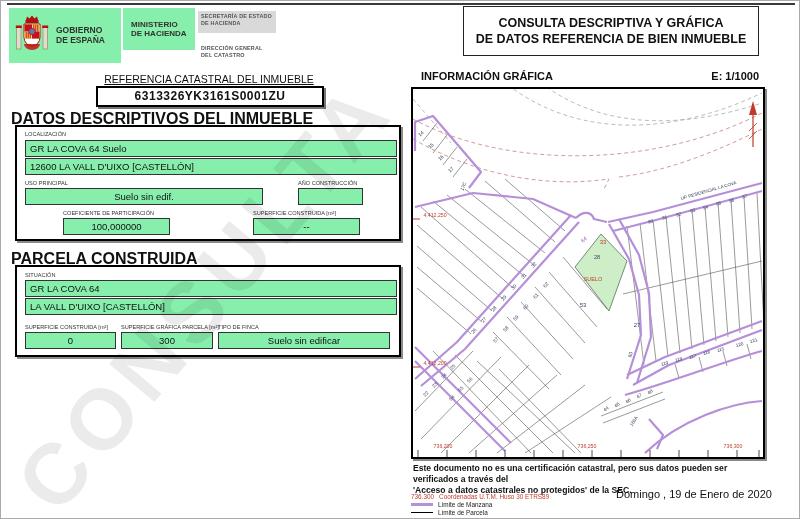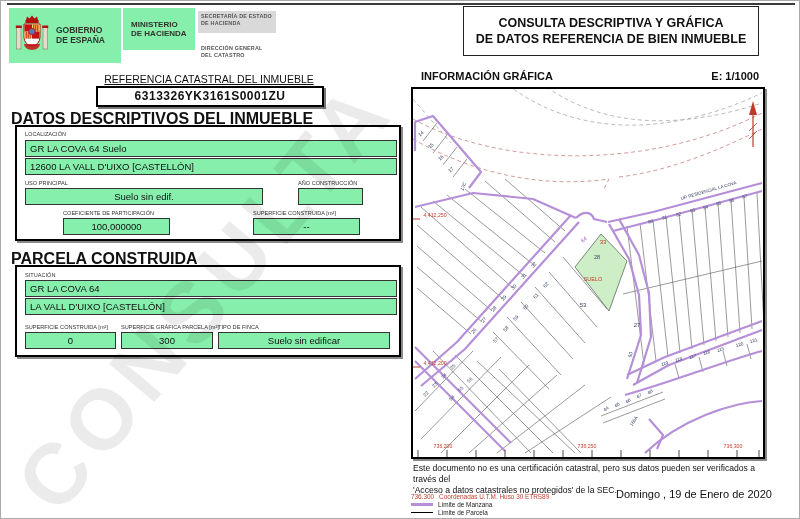--- a/index.html
+++ b/index.html
@@ -23,21 +23,21 @@
   .secthead{font-size:16px;font-weight:bold;}
   .sect{border:2px solid #000;box-shadow:2px 2px 0 #8a8a8a;background:#fff;}
   .tlb{position:absolute;font-size:5.6px;color:#333;white-space:nowrap;}
   .fld{position:absolute;border:1px solid #333;background:#86efac;font-weight:normal;
        font-size:9.5px;line-height:15px;height:15px;color:#111;white-space:nowrap;}
   .fld.c{text-align:center;}
   .fld.l{padding-left:4px;}
   .maphead{font-size:11px;font-weight:bold;}
   .mapbox{left:410px;top:86px;width:350px;height:368px;border:2px solid #000;
           box-shadow:2px 2px 0 #888;background:#fff;}
-  .disclaimer{left:412px;top:462px;width:350px;font-size:8.6px;font-weight:normal;line-height:1.3;}
+  .disclaimer{left:412px;top:462px;width:350px;font-size:8.6px;font-weight:bold;line-height:1.3;}
   .legend{left:410px;top:491px;font-size:6.4px;color:#222;}
   .legrow{display:flex;align-items:center;height:8px;}
   .legkey{color:#c2402f;margin-right:5px;}
   .legred{color:#c2402f;}
   .sw-manzana{display:inline-block;width:22px;height:3px;background:#b58fd8;margin-right:5px;}
   .sw-parcela{display:inline-block;width:22px;height:1px;background:#000;margin-right:5px;}
   .datebox{left:608px;top:487px;width:170px;font-size:11px;color:#111;text-align:center;}
   .wm-big{left:34px;top:448px;font-size:86px;font-weight:bold;letter-spacing:8px;
           color:rgba(0,0,0,0.08);transform:rotate(-50deg);transform-origin:0 50%;
           white-space:nowrap;z-index:30;pointer-events:none;}

